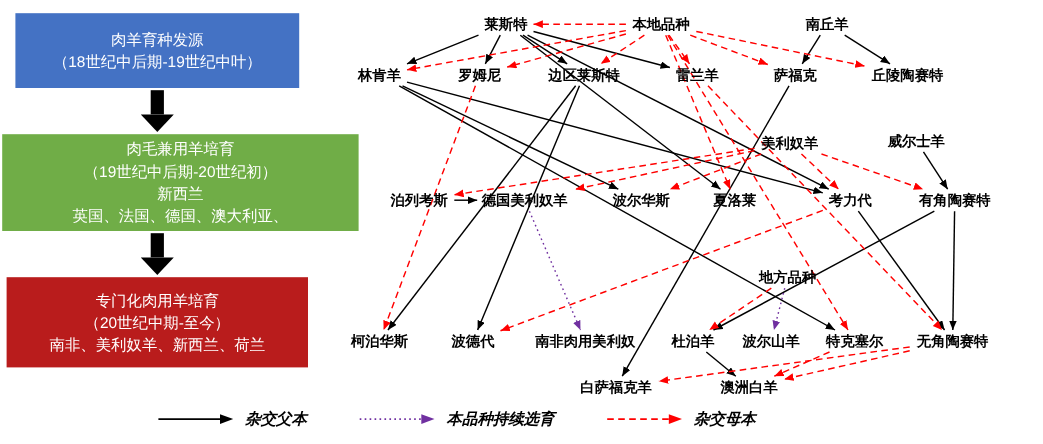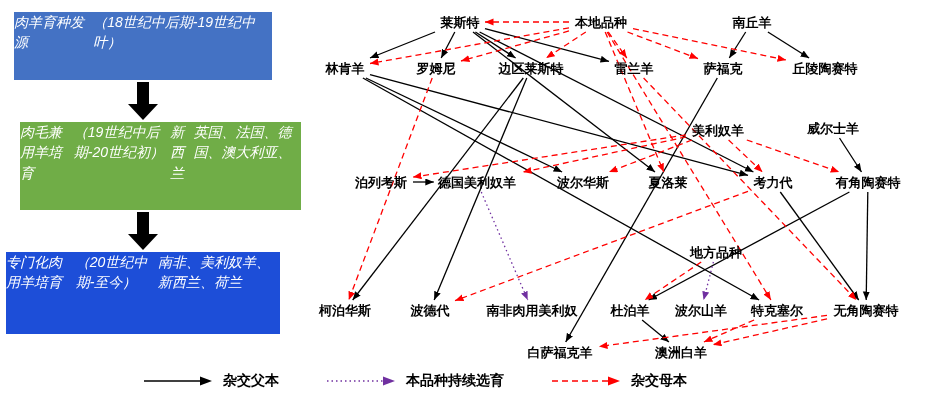--- a/index.html
+++ b/index.html
@@ -1,36 +1,36 @@
 <!DOCTYPE html>
 <html><head>
 <meta charset="utf-8">
 <style>
   html,body{margin:0;padding:0;background:#fff;font-family:"Liberation Sans",sans-serif;}
   #canvas{position:relative;width:948px;height:404px;background:#fff;overflow:hidden;}
 
   .stage-box{
-    position:absolute;color:#fff;
-    display:flex;flex-direction:row;justify-content:center;
-    font-size:14px;line-height:1.45;letter-spacing:0;font-style:italic;
+    position:absolute;color:#fff;text-align:center;
+    display:flex;flex-direction:column;justify-content:center;
+    font-size:14px;line-height:1.45;letter-spacing:0;
   }
   .stage-1{left:14px;top:12px;width:258px;height:68px;}
-  .stage-2{left:20px;top:122px;width:281px;height:88px;}
+  .stage-2{left:2px;top:122px;width:324px;height:88px;}
   .stage-3{left:6px;top:252px;width:274px;height:82px;}
 
   .down-arrow{position:absolute;left:128px;width:30px;}
   .down-arrow .shaft{width:12px;height:22px;background:#000;margin:0 auto;}
   .down-arrow .head{width:0;height:0;margin:0 auto;
     border-left:15px solid transparent;border-right:15px solid transparent;border-top:16px solid #000;}
   .down-arrow-1{top:82px;}
   .down-arrow-2{top:212px;}
 
   #graph-svg{position:absolute;left:0;top:0;pointer-events:none;}
 
-  .legend{position:absolute;left:142px;top:372px;display:flex;align-items:center;font-size:14px;font-weight:bold;color:#000;}
+  .legend{position:absolute;left:142px;top:372px;display:flex;align-items:center;font-size:14px;font-weight:bold;color:#000;font-style:italic;}
   .legend-item{display:flex;align-items:center;margin-right:46px;}
   .legend-item svg{margin-right:9px;display:block;}
 </style>
 </head>
 <body>
 
 <div id="canvas">
 
   <div class="stage-box stage-1" style="background-color: rgb(68, 114, 196);">
     <div>肉羊育种发源</div>
@@ -47,21 +47,21 @@
     <div>（19世纪中后期-20世纪初）</div>
     <div>新西兰</div>
     <div>英国、法国、德国、澳大利亚、</div>
   </div>
 
   <div class="down-arrow down-arrow-2">
     <div class="shaft"></div>
     <div class="head"></div>
   </div>
 
-  <div class="stage-box stage-3" style="background-color: #1d4ed8;">
+  <div class="stage-box stage-3" style="background-color: #b91c1c;">
     <div>专门化肉用羊培育</div>
     <div>（20世纪中期-至今）</div>
     <div>南非、美利奴羊、新西兰、荷兰</div>
   </div>
 
   <svg id="graph-svg" width="948" height="404">
       <defs>
         <marker id="arr-father" markerWidth="10" markerHeight="8" refX="8.5" refY="3.5" orient="auto" markerUnits="userSpaceOnUse">
           <path d="M0,0 L8.5,3.5 L0,7 Z" fill="#000000"></path>
         </marker>

